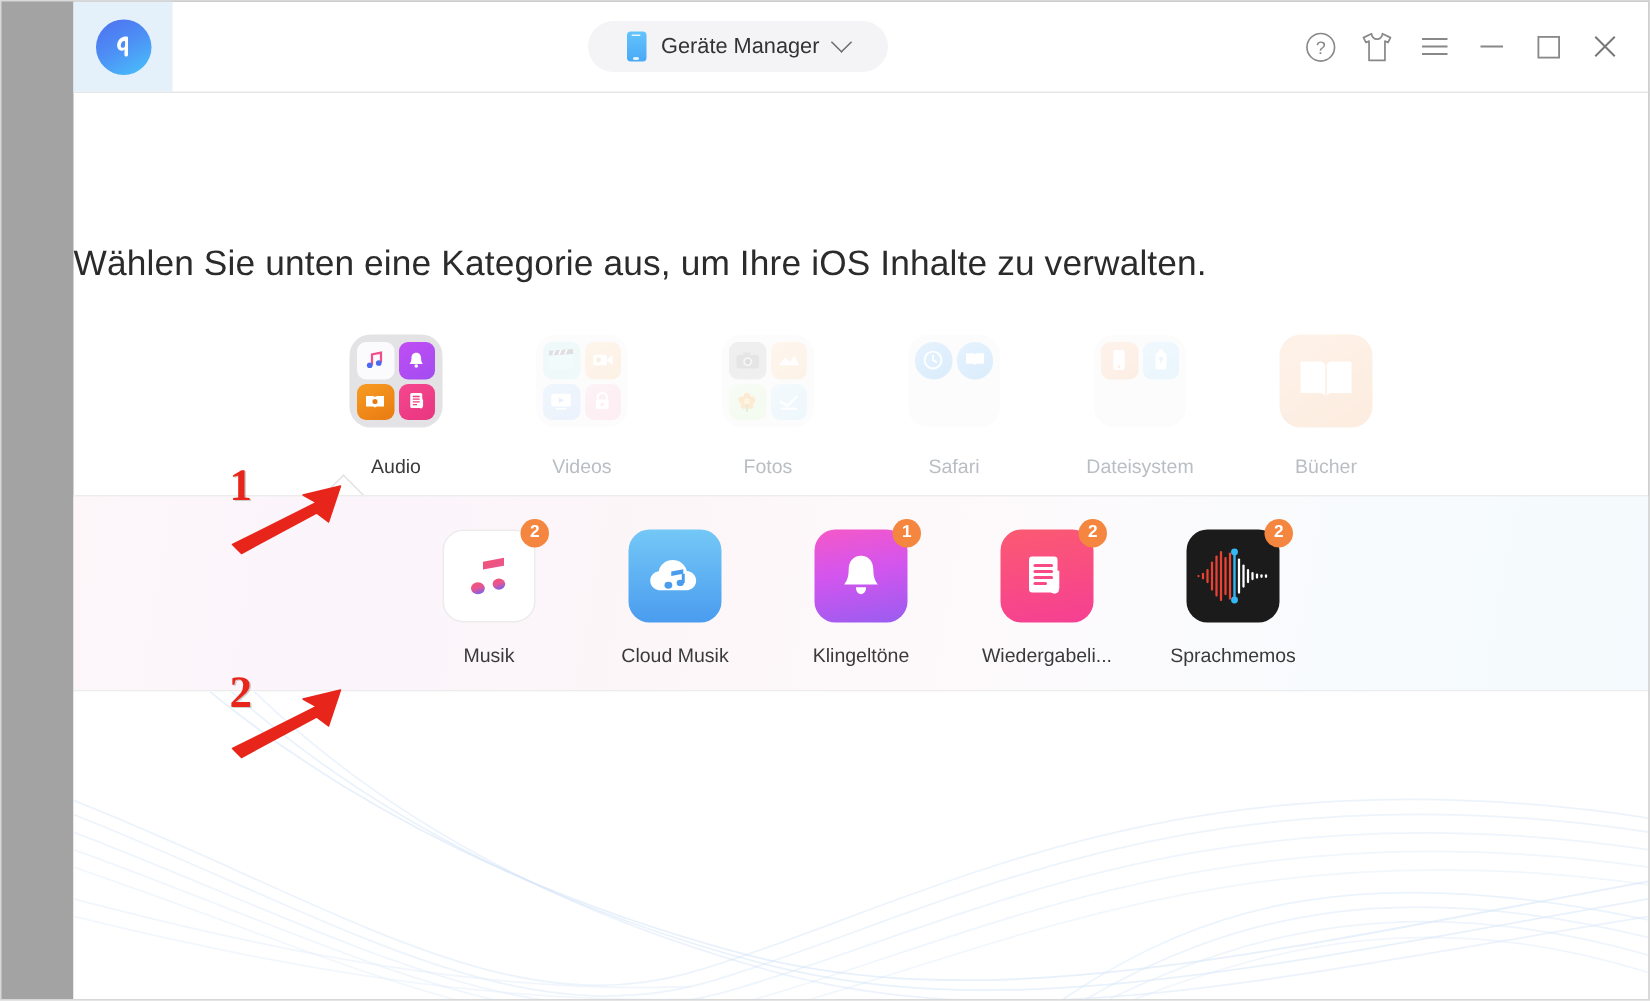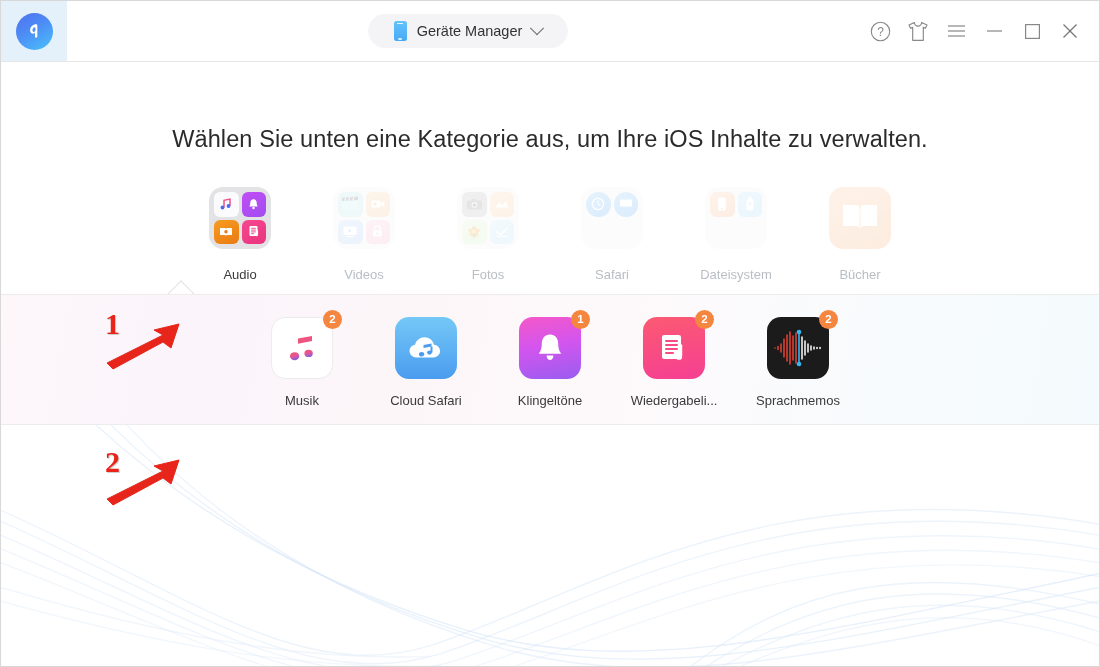--- a/index.html
+++ b/index.html
@@ -12,24 +12,25 @@
     background: #ffffff;
     font-family: "Liberation Sans", sans-serif;
     overflow: hidden;
     position: relative;
   }
   .app-window {
     position: absolute;
     inset: 0;
     border: 1px solid #d8d8d8;
     box-sizing: border-box;
-    background: #84cc16;
+    background: #a3a3a3;
     display: flex;
     flex-direction: column;
     overflow: hidden;
+    padding-left: 48px;
   }
 
   
   .titlebar {
     height: 60px;
     flex: 0 0 60px;
     display: flex;
     align-items: center;
     background: #ffffff;
     border-bottom: 1px solid #e6e6e6;
@@ -129,24 +130,24 @@
 
   
   .content {
     flex: 1 1 auto;
     position: relative;
     display: flex;
     flex-direction: column;
     background: #fff;
   }
   .headline {
-    text-align: center;
+    text-align: left;
     font-size: 23.5px;
     color: #2b2b2b;
-    margin-top: 64px;
+    margin-top: 100px;
     letter-spacing: .1px;
   }
 
   
   .row {
     position: relative;
     display: flex;
     justify-content: center;
     align-items: center;
   }
@@ -569,21 +570,21 @@
           <div class="appicon" style="background:linear-gradient(180deg,#74c8f6 0%, #4a9cef 100%);">
             <svg width="44" height="36" viewBox="0 0 44 36">
               <path d="M12.5 27.5c-4 0-7-2.8-7-6.4 0-3.2 2.4-5.9 5.6-6.3.9-4.3 4.8-7.5 9.4-7.5 4.6 0 8.5 3.1 9.4 7.4 3.5.2 6.2 3 6.2 6.4 0 3.6-3 6.4-6.8 6.4z" fill="#fff"></path>
               <path d="M19.5 24V15l8-1.5v3l-8 1.5z" fill="#4a9cef"></path>
               <ellipse cx="17.6" cy="24.2" rx="2.6" ry="2.3" fill="#4a9cef"></ellipse>
               <ellipse cx="25.5" cy="22.6" rx="2.4" ry="2.1" fill="#4a9cef"></ellipse>
               <path d="M27.5 16.5v6.1" stroke="#4a9cef" stroke-width="2" fill="none"></path>
             </svg>
           </div>
         </div>
-        <div class="cell-label">Cloud Safari</div>
+        <div class="cell-label">Cloud Musik</div>
       </div>
 
       <div class="cell">
         <div class="icon-wrap">
           <div class="appicon" style="background:linear-gradient(170deg,#f558c8 0%, #d355ee 45%, #9a5cf0 100%);">
             <svg width="34" height="36" viewBox="0 0 34 36">
               <path d="M17 4.5c-5.1 0-8.2 3.9-8.2 9 0 6.8-2.3 8.9-3 10.2h22.4c-.7-1.3-3-3.4-3-10.2 0-5.1-3.1-9-8.2-9z" fill="#fff"></path>
               <path d="M13.6 25.5h6.8c0 2.6-1.5 4.6-3.4 4.6s-3.4-2-3.4-4.6z" fill="#fff"></path>
             </svg>
           </div>

